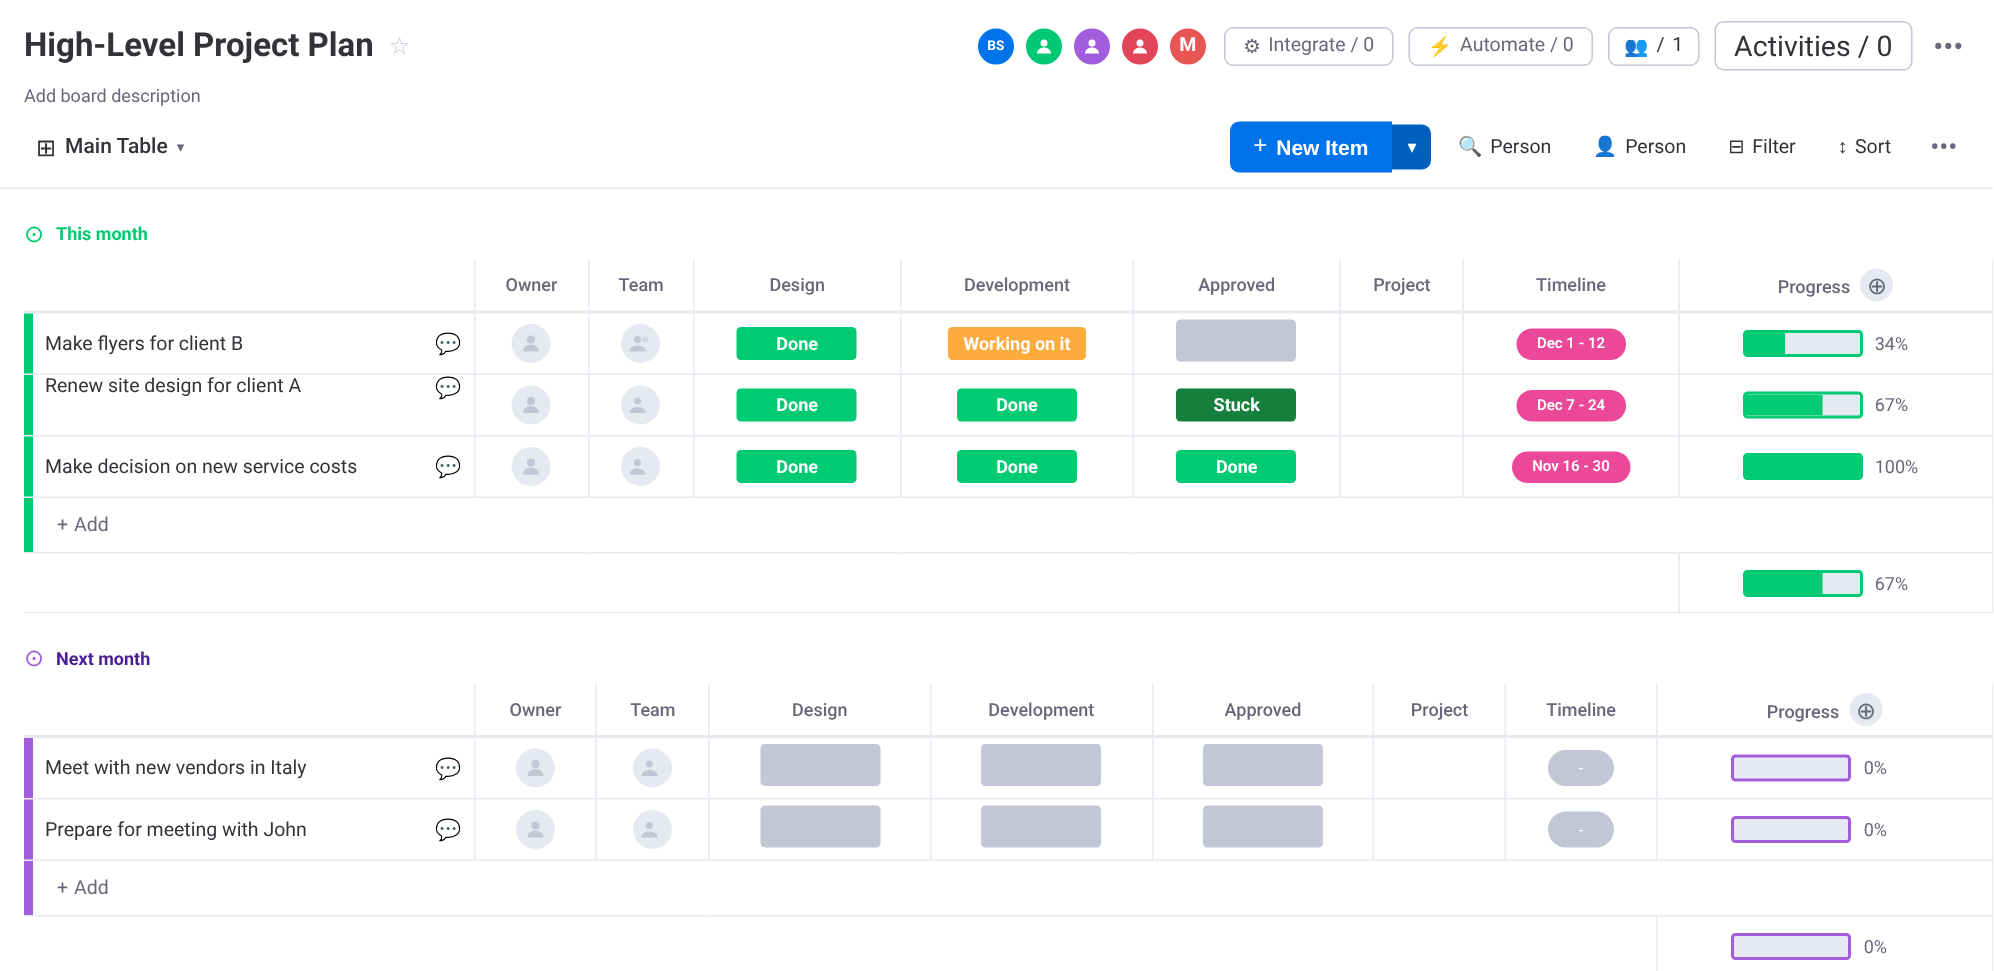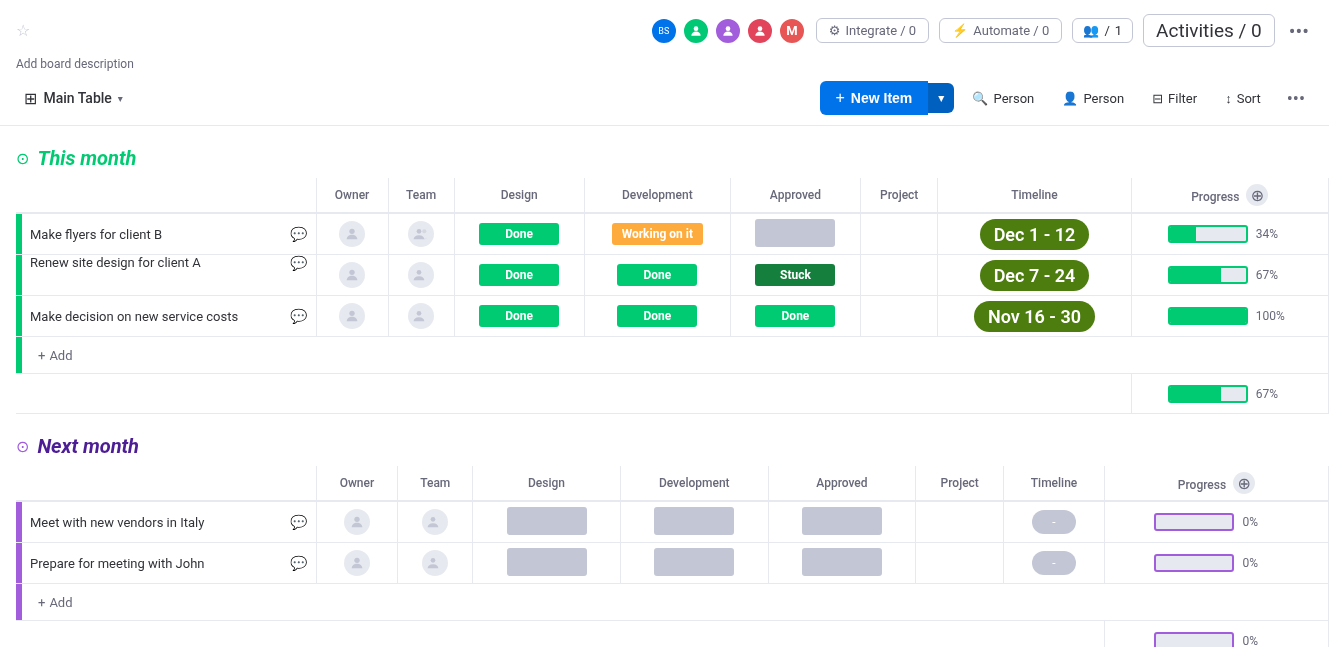--- a/index.html
+++ b/index.html
@@ -1,21 +1,21 @@
 <!DOCTYPE html>
 <html><head>
   <meta charset="utf-8">
   <style>
     * { box-sizing: border-box; margin: 0; padding: 0; }
     body { font-family: -apple-system, BlinkMacSystemFont, 'Segoe UI', Roboto, sans-serif; background: #fff; color: #323338; font-size: 14px; overflow-x: hidden; }
     .header-title { font-size: 22px; font-weight: 700; color: #323338; }
     .star-icon { color: #c3c6d4; font-size: 16px; cursor: pointer; }
     .header-spacer { flex: 1; }
     .header-avatars { display: flex; align-items: center; gap: 4px; }
-    .avatar-circle { width: 28px; height: 28px; border-radius: 50%; display: flex; align-items: center; justify-content: center; font-size: 11px; font-weight: 400; color: #fff; border: 2px solid #fff; }
+    .avatar-circle { width: 28px; height: 28px; border-radius: 50%; display: flex; align-items: center; justify-content: center; font-size: 11px; font-weight: 700; color: #fff; border: 2px solid #fff; }
     .avatar-bs { background: #0073ea; }
     .avatar-green { background: #00c875; }
     .avatar-pink { background: #e2445c; }
     .avatar-m { background: #ff7575; font-size: 13px; }
     .header-btn { display: flex; align-items: center; gap: 6px; padding: 4px 12px; border: 1px solid #c3c6d4; border-radius: 6px; cursor: pointer; background: #fff; color: #323338; font-size: 19px; }
     .activities-btn { border: 1px solid #c3c6d4; }
     .more-dots { font-size: 20px; cursor: pointer; color: #676879; padding: 4px; }
 
     
     .board-desc { padding: 4px 16px 0 16px; font-size: 12px; color: #676879; cursor: pointer; }
@@ -27,21 +27,21 @@
     .new-item-btn { display: flex; align-items: center; background: #0073ea; color: #fff; border: none; border-radius: 6px 0 0 6px; padding: 8px 16px; font-size: 14px; font-weight: 600; cursor: pointer; gap: 6px; }
     .new-item-dropdown { background: #0060c0; color: #fff; border: none; border-radius: 0 6px 6px 0; padding: 8px 10px; cursor: pointer; font-size: 12px; }
     .toolbar-action { display: flex; align-items: center; gap: 5px; padding: 6px 10px; border-radius: 4px; cursor: pointer; color: #323338; font-size: 13px; }
     .toolbar-more { font-size: 18px; cursor: pointer; color: #676879; padding: 4px 8px; }
 
     
     .section { margin: 20px 0 0 0; }
     .section-header { display: flex; align-items: center; gap: 8px; padding: 0 16px 8px 16px; }
     .section-toggle { color: #00ca72; cursor: pointer; font-size: 16px; }
     .section-toggle-purple { color: #a25ddc; }
-    .section-title { font-size: 20px; font-weight: 700; color: #00ca72; font-style: italic; }
+    .section-title { font-size: 12px; font-weight: 700; color: #00ca72; }
     .section-title-purple { color: #4c1d95; }
 
     
     .table-wrapper { overflow-x: auto; padding: 0 0 0 16px; }
     table { width: 100%; border-collapse: collapse; min-width: 1100px; }
     th { font-size: 12px; color: #676879; font-weight: 500; padding: 6px 8px; text-align: center; border-right: 1px solid #e6e9ef; background: #fff; white-space: nowrap; }
     th:first-child { text-align: left; padding-left: 24px; }
     td { padding: 0; border-right: 1px solid #e6e9ef; border-bottom: 1px solid #e6e9ef; vertical-align: middle; height: 40px; }
 
     .item-row td { height: 40px; }
@@ -53,21 +53,21 @@
     .person-avatar svg { width: 16px; height: 16px; fill: #c3c6d4; }
 
     .status-cell { text-align: center; padding: 4px 6px; }
     .status-badge { display: inline-block; padding: 4px 10px; border-radius: 3px; font-size: 12px; font-weight: 700; color: #fff; min-width: 80px; text-align: center; }
     .status-done { background: #00ca72; }
     .status-working { background: #fdab3d; }
     .status-stuck { background: #15803d; }
     .status-empty { background: #c3c6d4; width: 80px; height: 28px; display: inline-block; border-radius: 3px; }
 
     .timeline-cell { text-align: center; padding: 4px 8px; }
-    .timeline-badge { background: #4d7c0f; color: #fff; border-radius: 20px; padding: 5px 14px; font-size: 18px; font-weight: 600; display: inline-block; }
+    .timeline-badge { background: #ec4899; color: #fff; border-radius: 20px; padding: 5px 14px; font-size: 10px; font-weight: 600; display: inline-block; }
     .timeline-dash { background: #c3c6d4; color: #fff; border-radius: 20px; padding: 5px 20px; font-size: 12px; display: inline-block; }
 
     .progress-cell { display: flex; align-items: center; gap: 8px; padding: 6px 8px; justify-content: center; }
     .progress-bar-outer { width: 80px; height: 18px; border-radius: 3px; background: #e6e9ef; overflow: hidden; position: relative; border: 2px solid #00ca72; }
     .progress-bar-inner { height: 100%; background: #00ca72; }
     .progress-pct { font-size: 12px; color: #676879; min-width: 36px; }
 
     .progress-bar-outer-green { border-color: #00ca72; }
     .progress-bar-inner-green { background: #00ca72; }
 
@@ -82,20 +82,21 @@
     
     .integrate-btn, .automate-btn { display: flex; align-items: center; gap: 5px; color: #676879; font-size: 13px; cursor: pointer; }
     .members-btn { display: flex; align-items: center; gap: 5px; border: 1px solid #c3c6d4; border-radius: 6px; padding: 4px 10px; font-size: 13px; cursor: pointer; }
 
     .chevron { font-size: 10px; color: #676879; }
   </style>
 </head>
 <body>
 
 <div class="header-top">
+  <span class="header-title">High-Level Project Plan</span>
   <span class="star-icon">☆</span>
   <div class="header-spacer"></div>
 
   <div class="header-avatars">
     <div class="avatar-circle avatar-bs" style="font-size:9px;">BS</div>
     <div class="avatar-circle avatar-green" style="font-size:10px; background:#00c875;">
       <svg width="14" height="14" viewBox="0 0 24 24" fill="white">
           <circle cx="12" cy="8" r="4"></circle>
           <path d="M4 20c0-4 3.6-7 8-7s8 3 8 7"></path>
         </svg>

